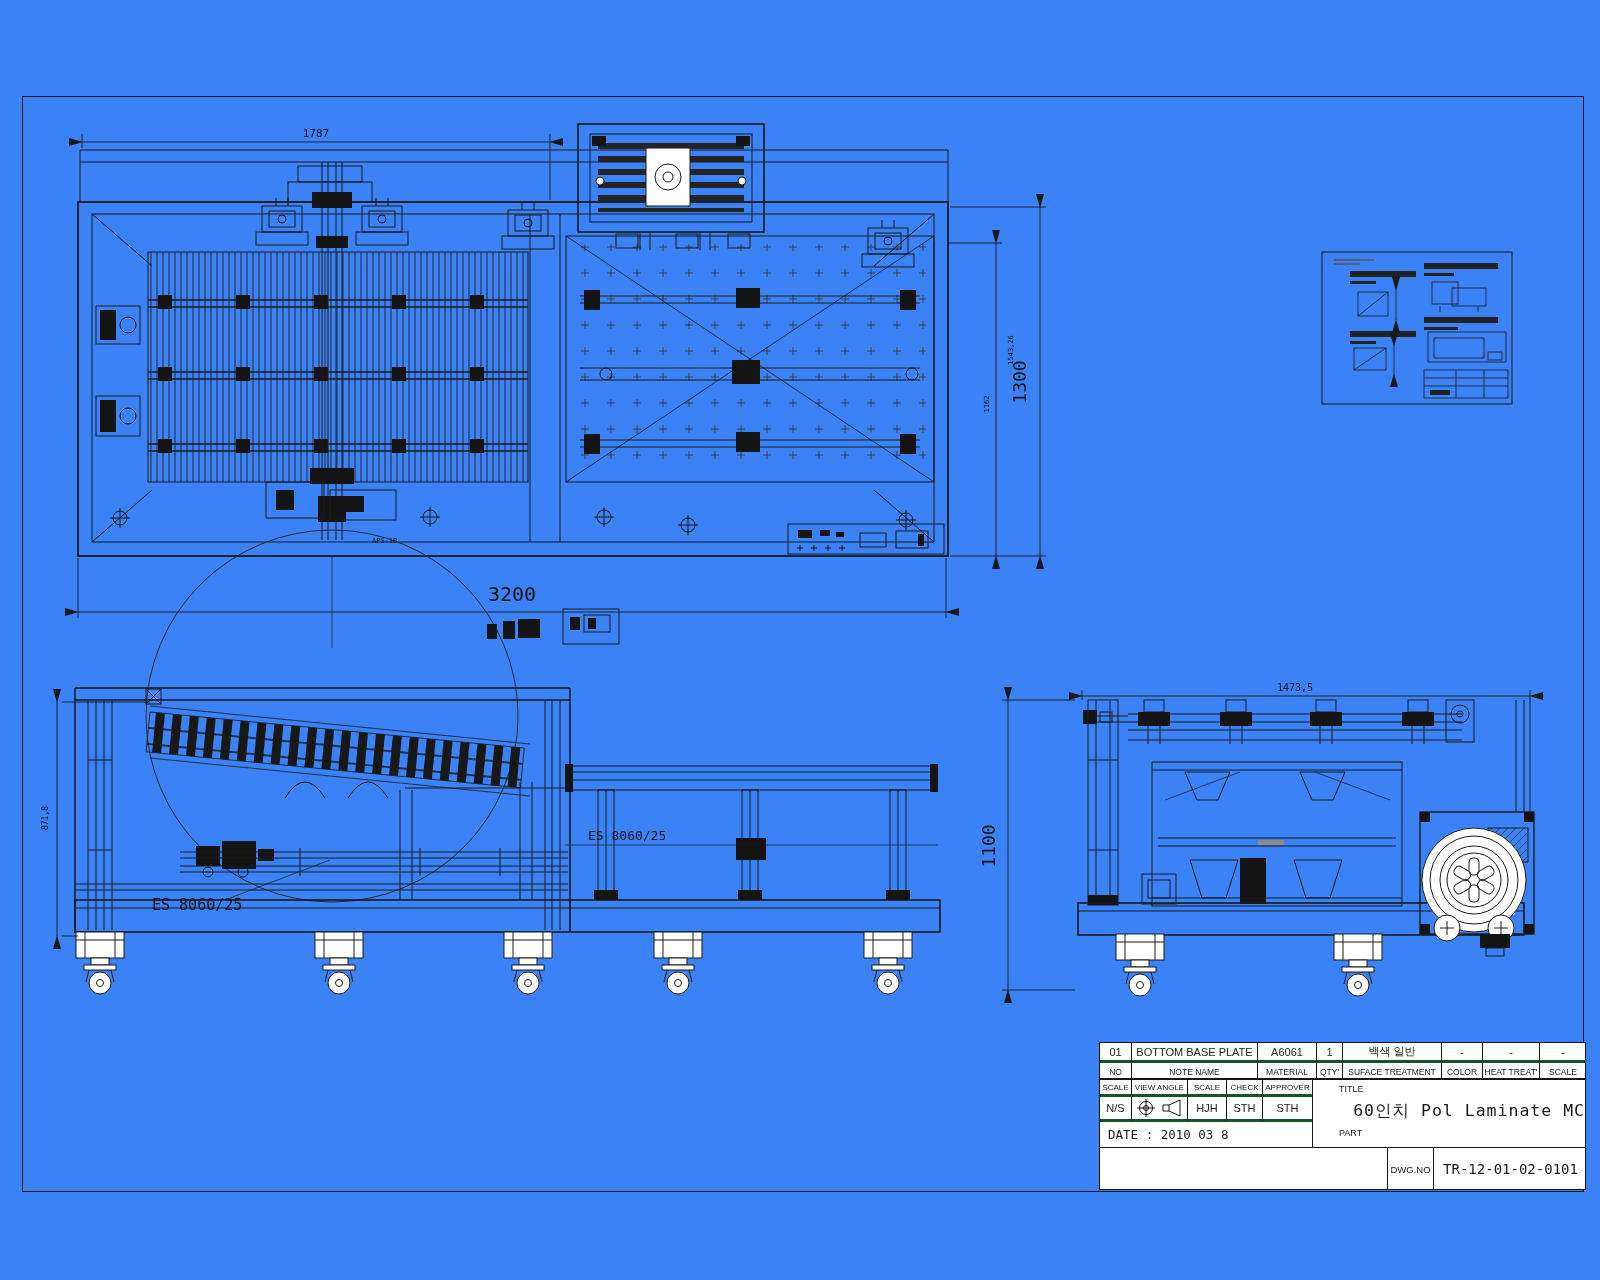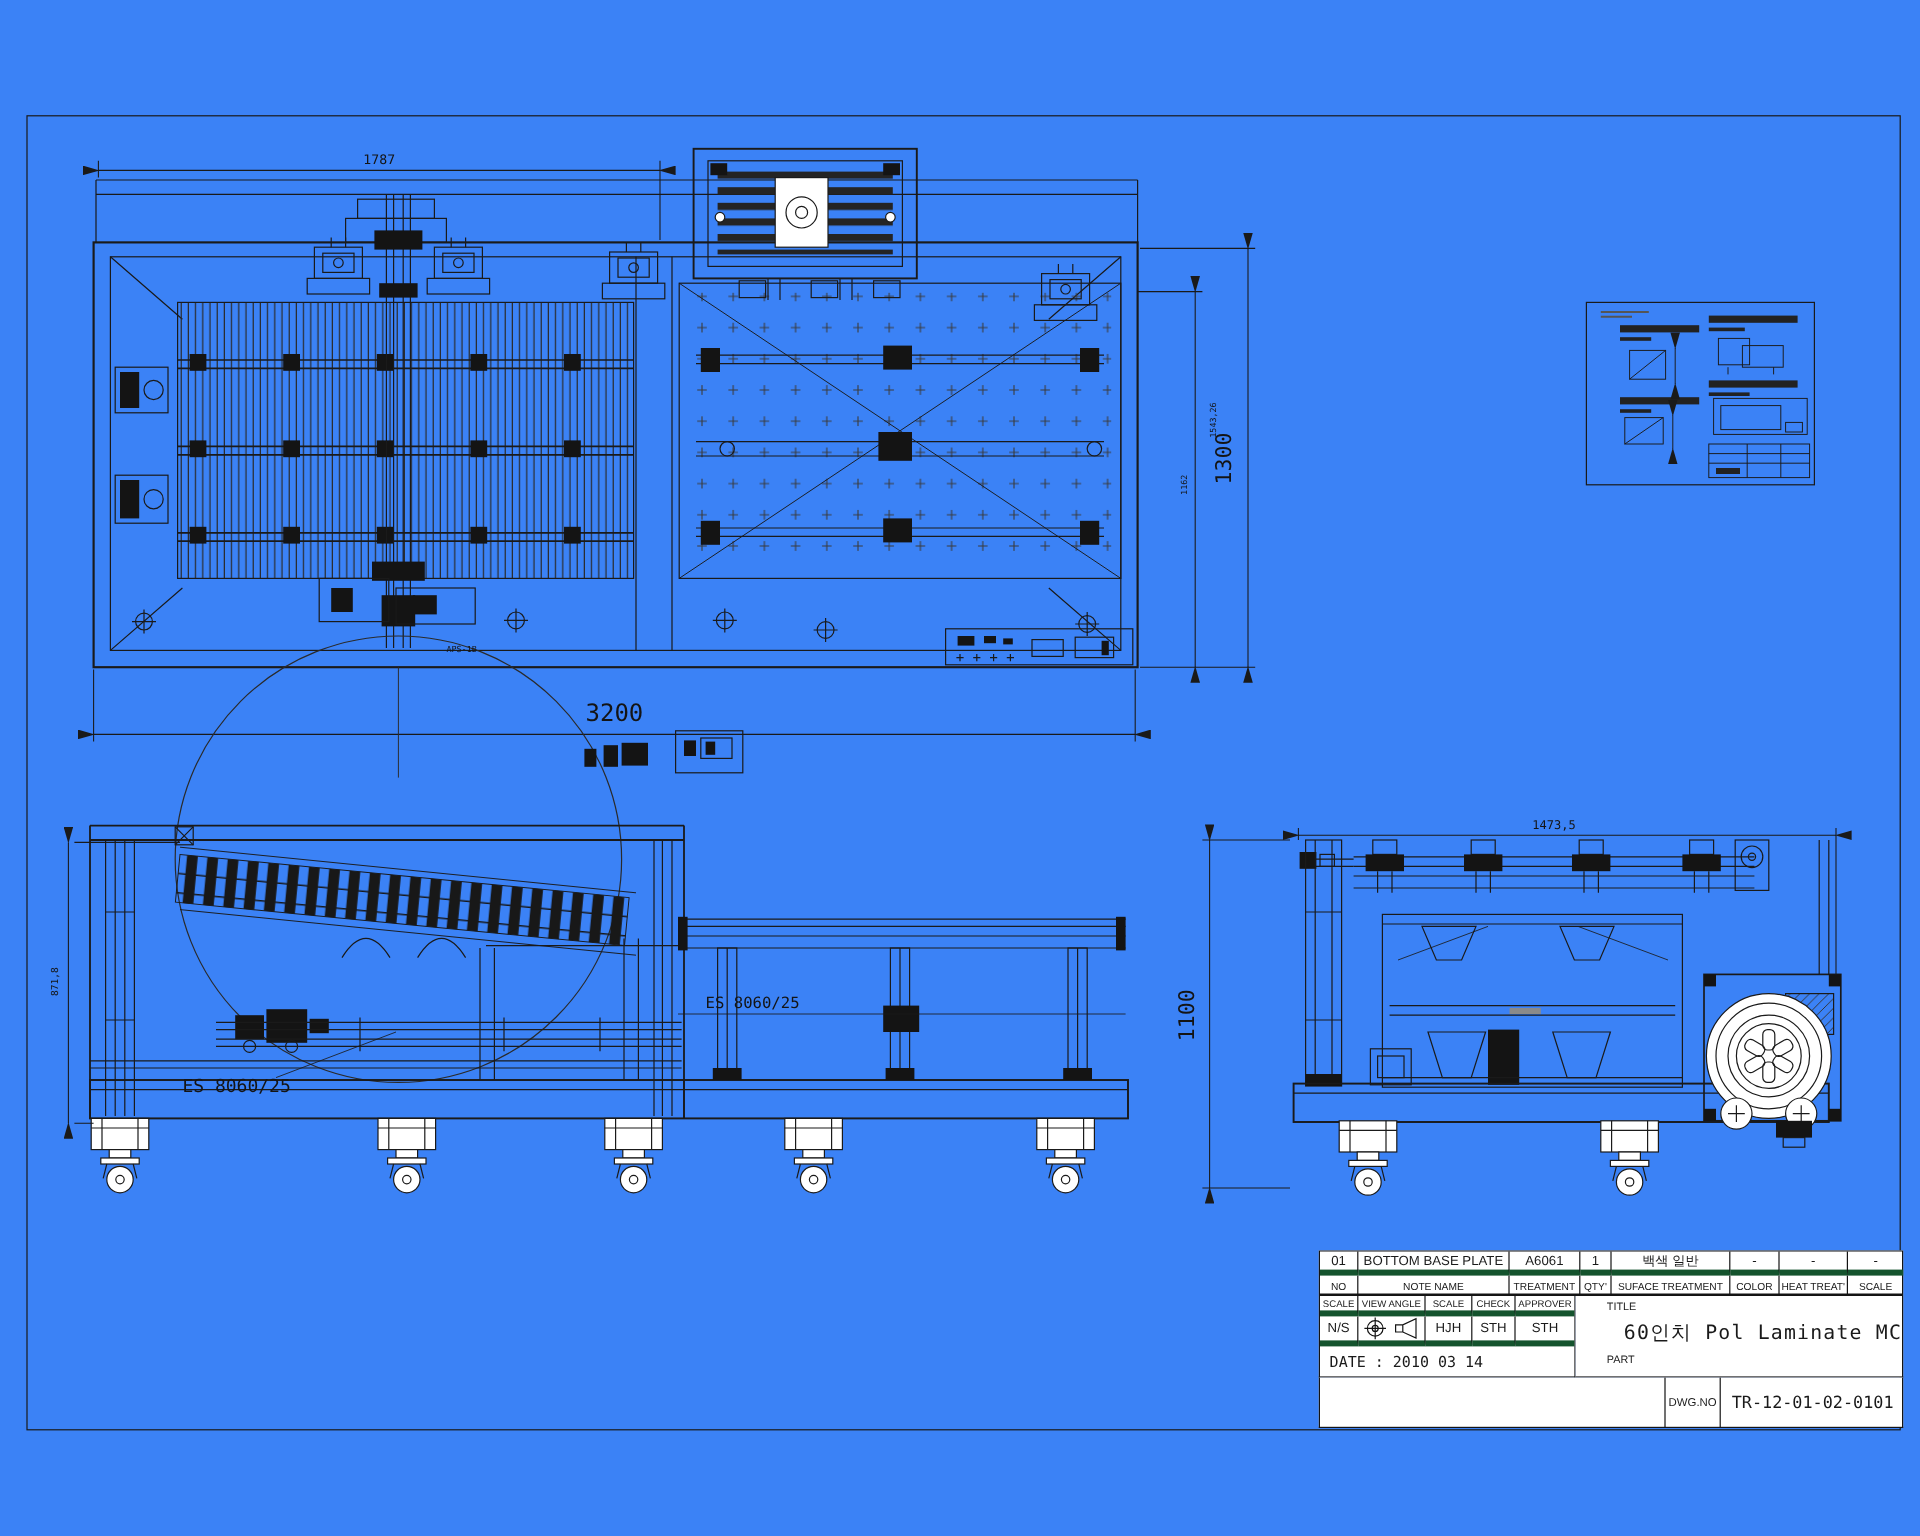--- a/index.html
+++ b/index.html
@@ -2,21 +2,21 @@
 <html><head>
 <meta charset="utf-8">
 <style>
   html,body{margin:0;padding:0;background:#e8e8e8;}
   .sheet{position:relative;width:1600px;height:1280px;background:#3b82f6;overflow:hidden;
          font-family:"Liberation Sans",sans-serif;color:#1a1a1a;}
   svg text{fill:#141414;font-family:"DejaVu Sans Mono",monospace;}
   .frame{position:absolute;left:22px;top:96px;width:1560px;height:1094px;border:1.6px solid #1a1a1a;}
   
   .tb{position:absolute;box-sizing:border-box;border:1.6px solid #141414;background:#fff;}
-  .tb .cell{box-sizing:border-box;border-right:1px solid #141414;border-bottom:5px solid #14532d;
+  .tb .cell{box-sizing:border-box;border-right:1px solid #141414;border-bottom:3px solid #14532d;
             display:flex;align-items:center;justify-content:center;overflow:hidden;white-space:nowrap;}
   .tb .cell.last{border-right:none;}
   .tb .cell.bot{border-bottom:none;}
   .gA{left:1099px;top:1042px;width:487px;height:38px;display:grid;
       grid-template-columns:32px 126px 59px 26px 99px 41px 57px 46px;grid-template-rows:20px 17px;
       border-bottom-width:2.2px;}
   .gA .r1{font-size:11px;}
   .gA .r2{font-size:8.5px;}
   .gB{left:1099px;top:1080px;width:214px;height:68px;display:grid;border-top:none;
       grid-template-columns:32px 56px 39px 36px 49px;grid-template-rows:17px 25px 24px;text-align:center;}
@@ -410,21 +410,21 @@
       <div class="cell r1">01</div>
       <div class="cell r1">BOTTOM BASE PLATE</div>
       <div class="cell r1">A6061</div>
       <div class="cell r1">1</div>
       <div class="cell r1">백색 일반</div>
       <div class="cell r1">-</div>
       <div class="cell r1">-</div>
       <div class="cell r1 last">-</div>
       <div class="cell r2 bot">NO</div>
       <div class="cell r2 bot">NOTE NAME</div>
-      <div class="cell r2 bot">TREATMENT</div>
+      <div class="cell r2 bot">MATERIAL</div>
       <div class="cell r2 bot">QTY'</div>
       <div class="cell r2 bot">SUFACE TREATMENT</div>
       <div class="cell r2 bot">COLOR</div>
       <div class="cell r2 bot">HEAT TREAT'</div>
       <div class="cell r2 bot last">SCALE</div>
     </div>
 
     <div class="tb gB">
       <div class="cell hd">SCALE</div>
       <div class="cell hd">VIEW ANGLE</div>
@@ -438,21 +438,21 @@
             <circle cx="11" cy="10" r="6.5"></circle>
               <circle cx="11" cy="10" r="2.5"></circle>
             <path d="M2 10 H20 M11 1 V19"></path>
             <path d="M28 7 H34 L45 2 V18 L34 13 H28 Z M34 7 V13"></path>
           </g>
         </svg>
       </div>
       <div class="cell vl">HJH</div>
       <div class="cell vl">STH</div>
       <div class="cell vl last">STH</div>
-      <div class="cell date bot last">DATE : 2010  03  14</div>
+      <div class="cell date bot last">DATE : 2010  03  8</div>
     </div>
 
     <div class="tb gC">
       <div class="lab" style="top:4px">TITLE</div>
       <div class="ttl">60인치 Pol Laminate MC</div>
       <div class="lab" style="top:48px">PART</div>
     </div>
 
     <div class="tb gD">
       <div class="cell bot"></div>

